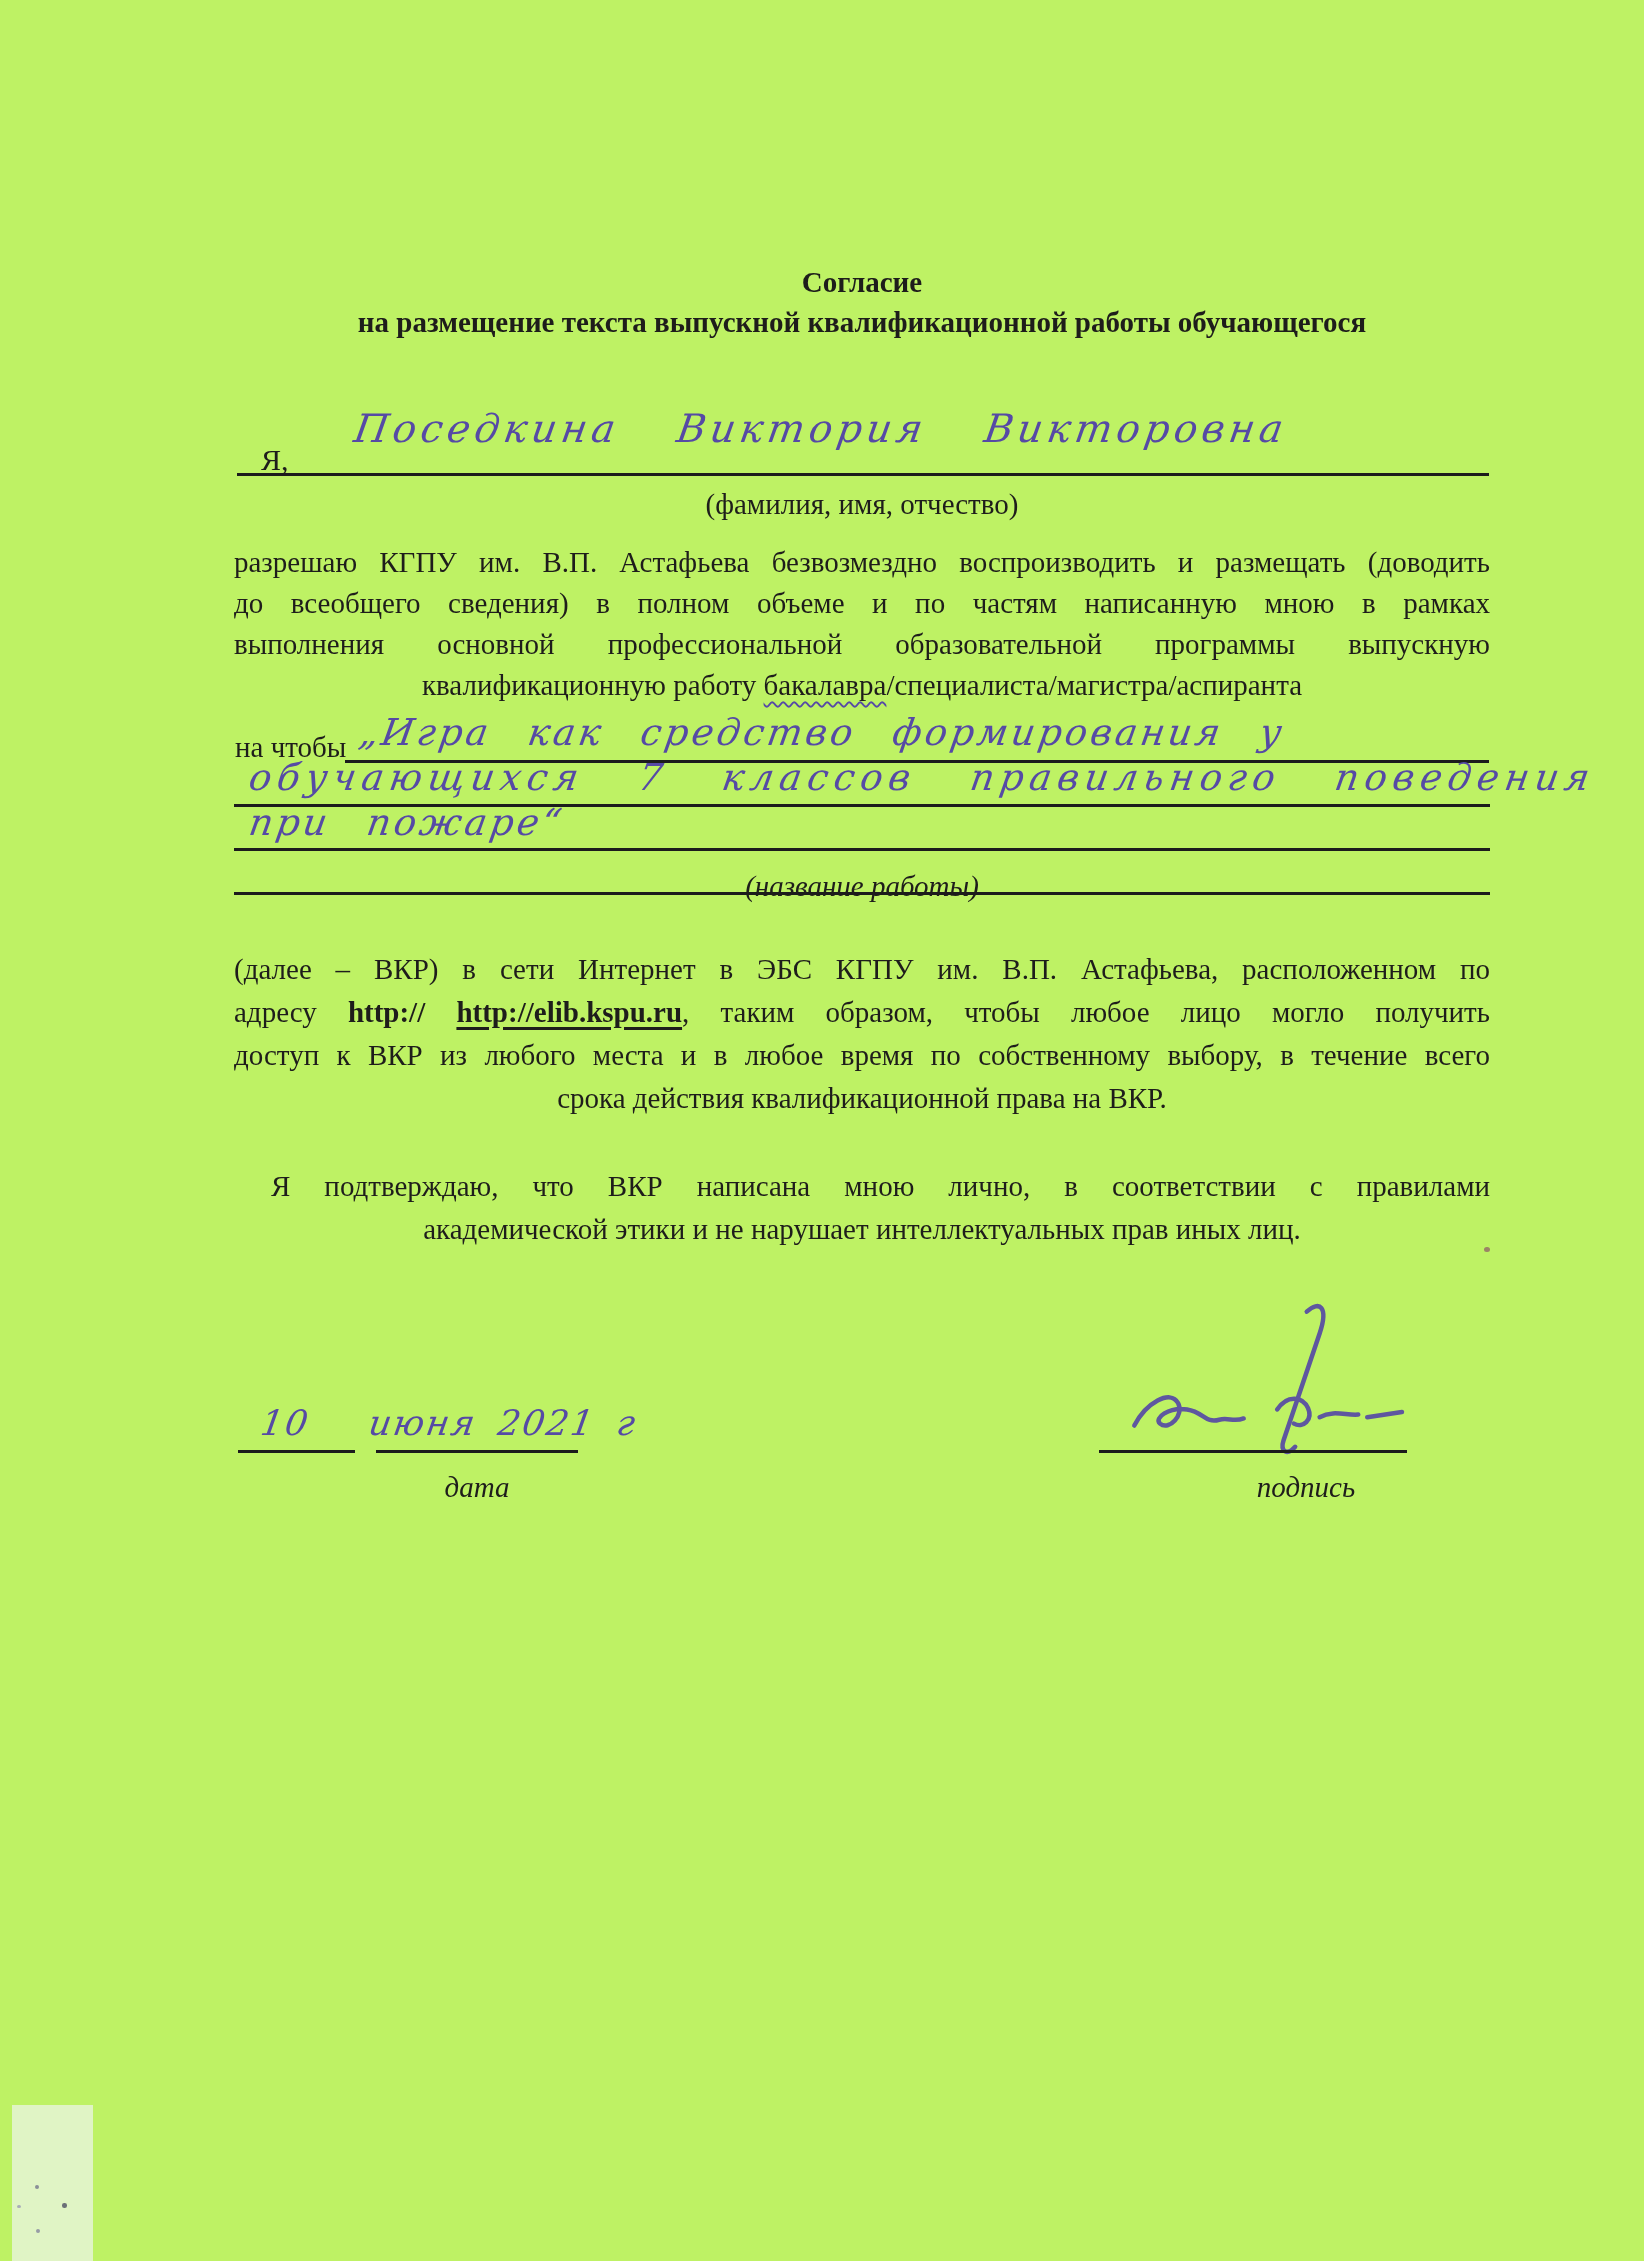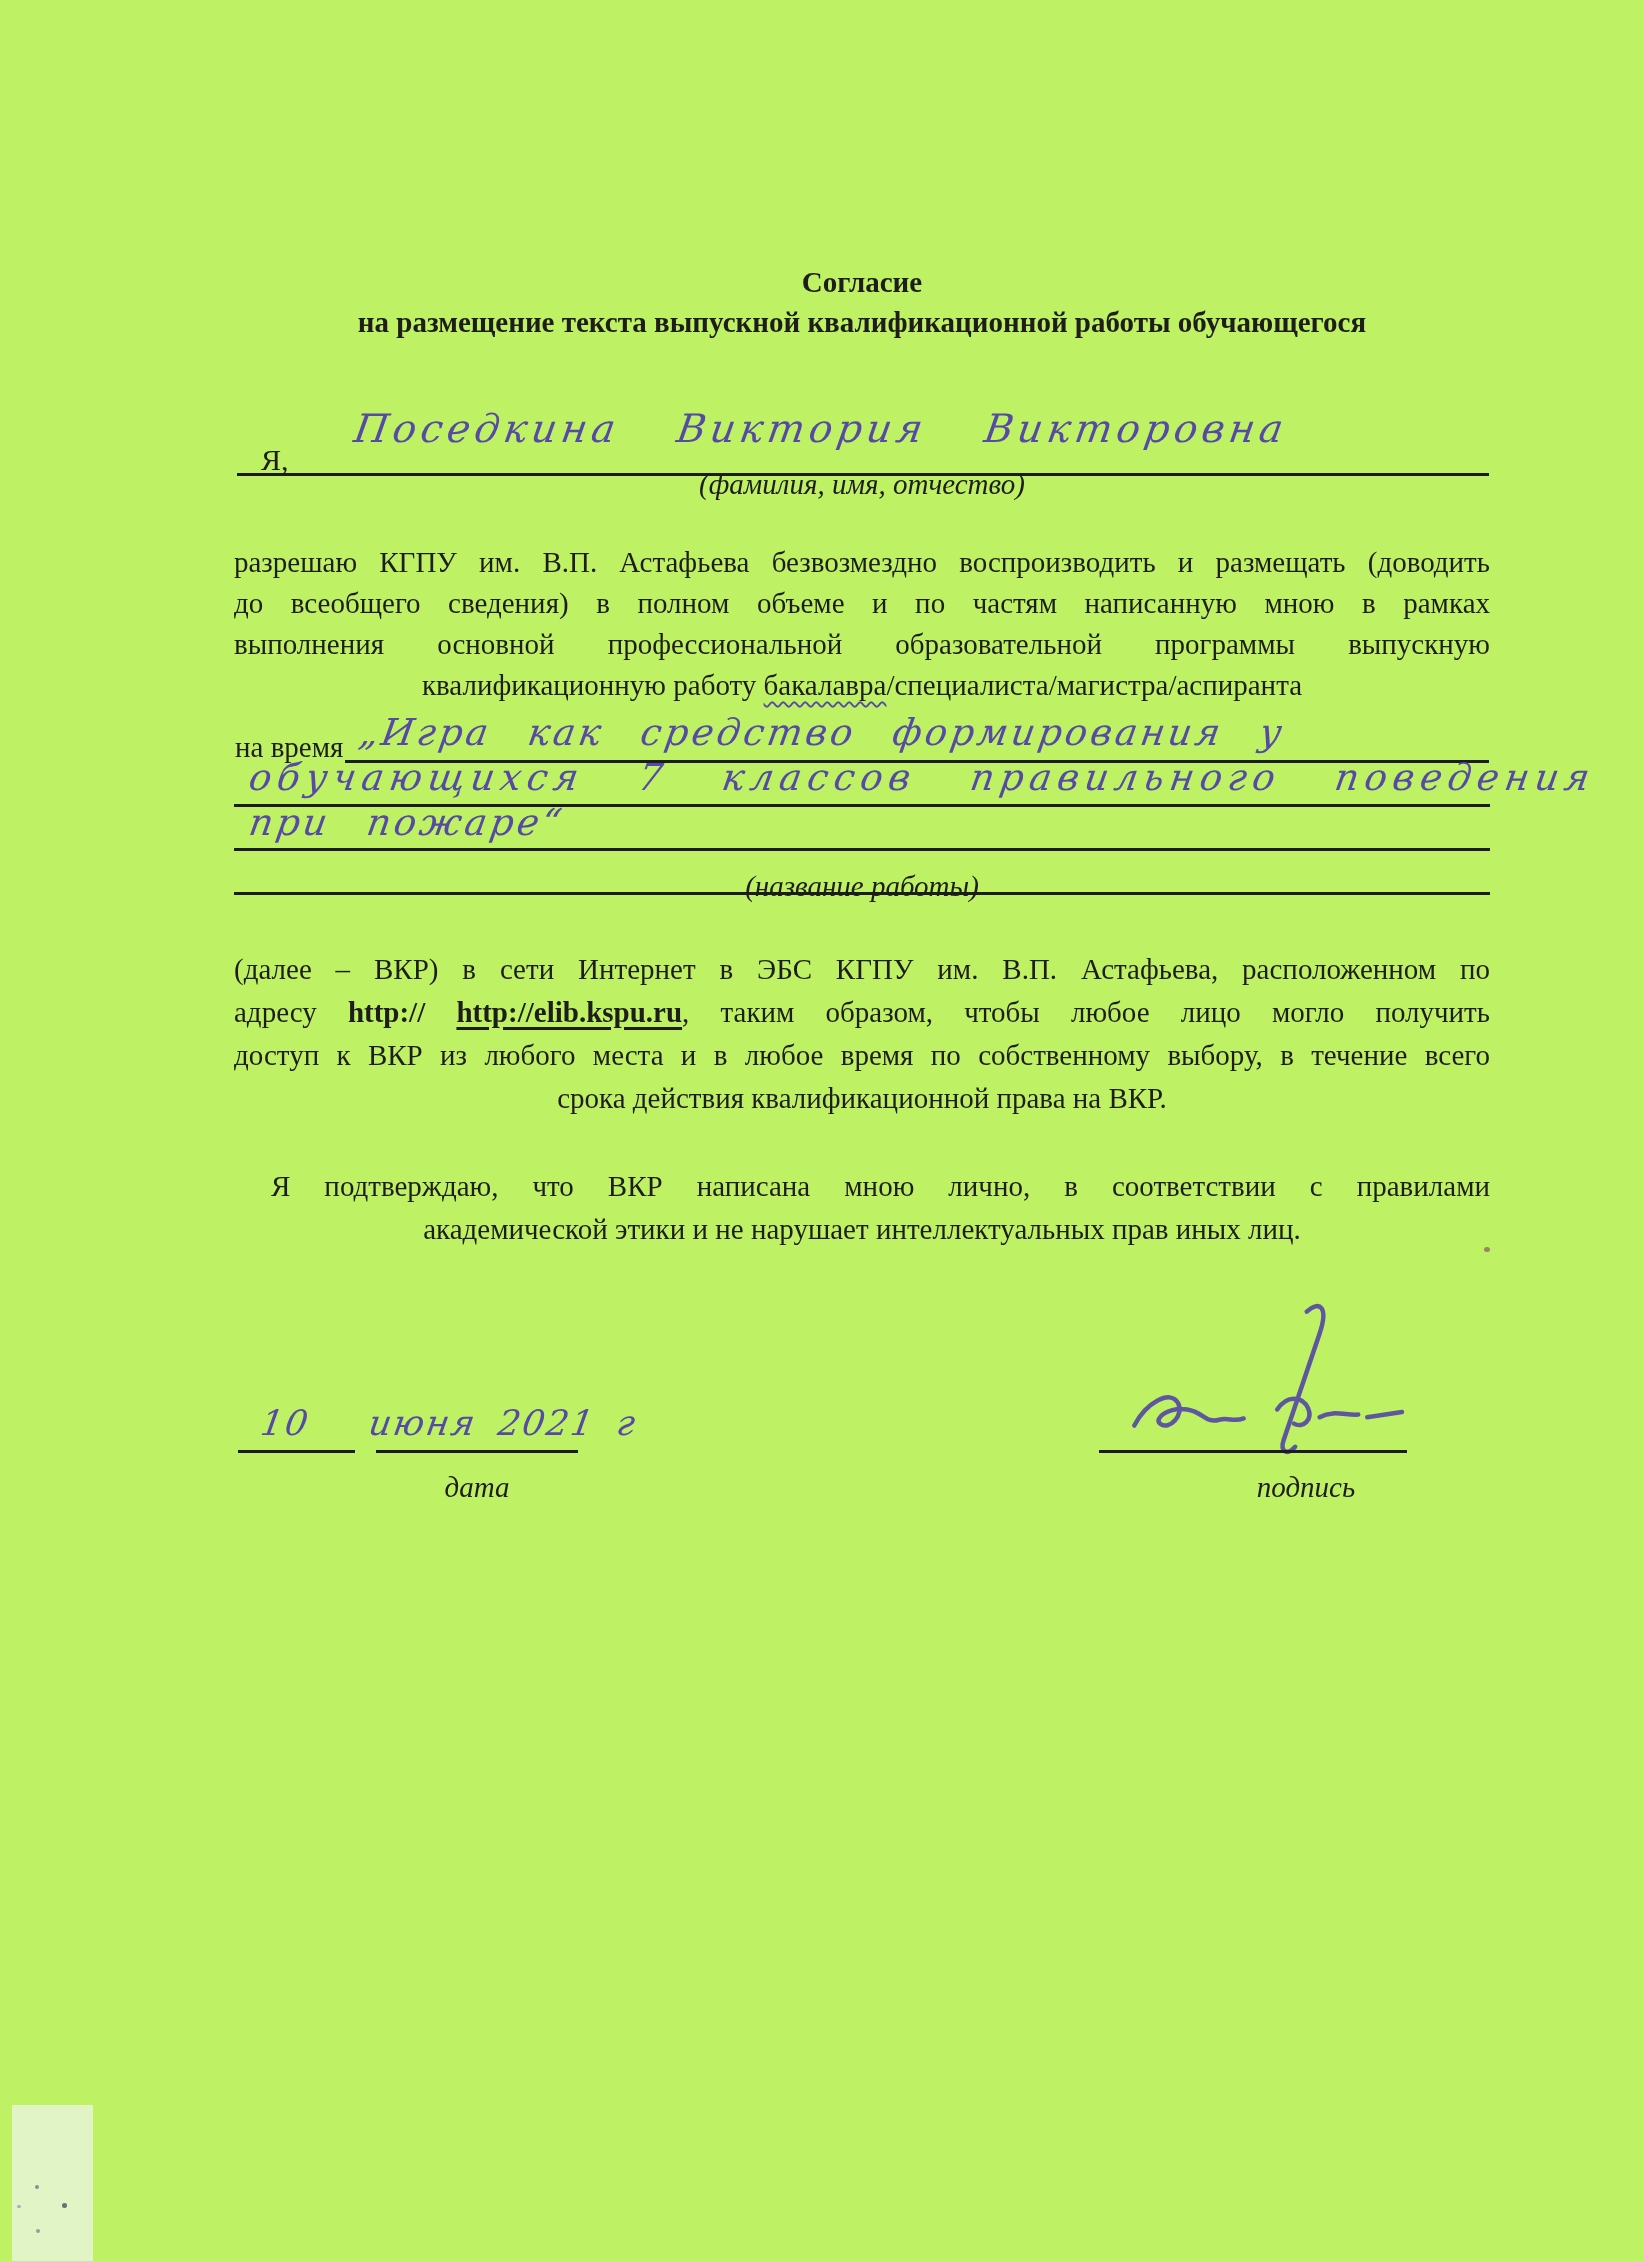--- a/index.html
+++ b/index.html
@@ -65,30 +65,30 @@
 <div class="page">
 
   <div class="abs title-block t">
     <div class="tl">Согласие</div>
     <div class="tl">на размещение текста выпускной квалификационной работы обучающегося</div>
   </div>
 
   <div class="abs t" style="left:261px; top:443px; font-size:30px;">Я,</div>
   <div class="abs hw hw-name" style="left:351px; top:406px;">Поседкина Виктория Викторовна</div>
   <div class="abs rule" style="left:237px; top:473px; width:1252px;"></div>
-  <div class="abs t center" style="left:235px; top:468px; width:1254px;font-style:italic;">(фамилия, имя, отчество)</div>
+  <div class="abs t center" style="left:235px; top:488px; width:1254px;">(фамилия, имя, отчество)</div>
 
   <div class="abs col t" style="top:542px;">
     <div class="line just">разрешаю КГПУ им. В.П. Астафьева безвозмездно воспроизводить и размещать (доводить</div>
     <div class="line just">до всеобщего сведения) в полном объеме и по частям написанную мною в рамках</div>
     <div class="line just">выполнения основной профессиональной образовательной программы выпускную</div>
     <div class="line left"><span>квалификационную работу </span><span class="wavy-ink">бакалавра</span><span>/специалиста/магистра/аспиранта</span></div>
   </div>
 
-  <div class="abs t" style="left:235px; top:731px;">на время</div>
+  <div class="abs t" style="left:235px; top:731px;">на чтобы</div>
   <div class="abs hw hw-theme" style="left:356px; top:711px;">„Игра как средство формирования у</div>
   <div class="abs rule" style="left:345px; top:760px; width:1144px;"></div>
 
   <div class="abs hw hw-theme hw-theme2" style="left:246px; top:756px;">обучающихся 7 классов правильного поведения</div>
   <div class="abs rule" style="left:234px; top:804px; width:1256px;"></div>
 
   <div class="abs hw hw-theme" style="left:246px; top:801px;">при пожаре“</div>
   <div class="abs rule" style="left:234px; top:848px; width:1256px;"></div>
 
   <div class="abs rule" style="left:234px; top:892px; width:1256px;"></div>

